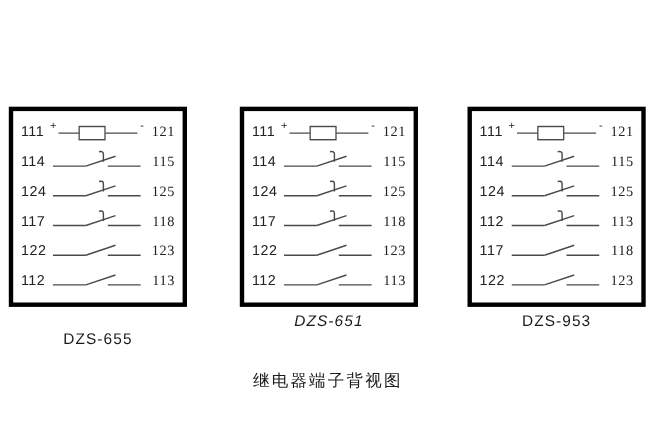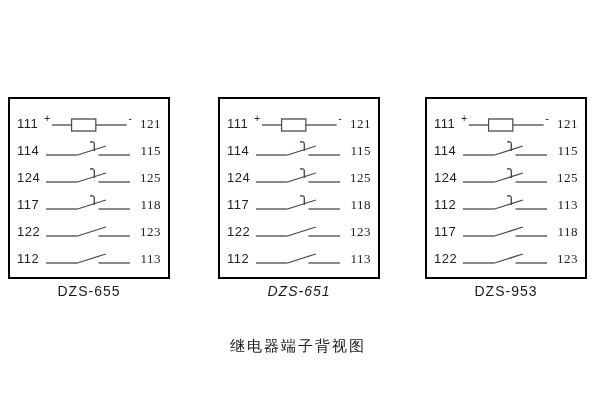--- a/index.html
+++ b/index.html
@@ -4,40 +4,40 @@
 <style>
   html,body { margin:0; padding:0; }
   body {
     width:600px; height:400px; position:relative;
     background:#ffffff; color:#1f1f1f;
     font-family:"Liberation Sans", sans-serif;
     overflow:hidden;
   }
   .box {
     position:absolute; top:97px; width:162px; height:182px;
-    border:2px solid #000000; background:#fff; box-sizing:border-box;
-    padding:5px 7px; display:flex; flex-direction:column; justify-content:flex-end;
+    border:4px solid #000000; background:#fff; box-sizing:border-box;
+    padding:5px 7px; display:flex; flex-direction:column; justify-content:flex-start;
   }
   #box1 { left:8px; }
   #box2 { left:218px; }
   #box3 { left:425px; }
   .row { display:flex; align-items:center; height:27px; gap:2px; }
   .num {
     font-size:13px; letter-spacing:0.5px; color:#222; white-space:nowrap;
   }
   .num.left  { width:27px; text-align:left; }
   .num.right { width:29px; text-align:right;font-family:Liberation Serif, serif; }
   .sup { font-size:10px; position:relative; top:-5px; color:#222; }
   .sym { flex:1 1 auto; height:24px; min-width:0; }
   .sym line, .sym rect, .sym path { stroke:#4a4a4a; stroke-width:1.3; fill:none; }
   .box-label {
     position:absolute; top:283px; width:162px; text-align:center;
     font-size:14px; letter-spacing:1px; color:#1a1a1a;
   }
-  #lbl1 { left:8px; }
+  #lbl1 { left:8px;margin-top:17px; }
   #lbl2 { left:218px;font-style:italic; }
   #lbl3 { left:425px; }
   .caption {
     position:absolute; top:337px; left:0; width:596px; text-align:center;
     font-size:15px; letter-spacing:2px; color:#1a1a1a;
   }
 </style>
 </head>
 <body>
 

